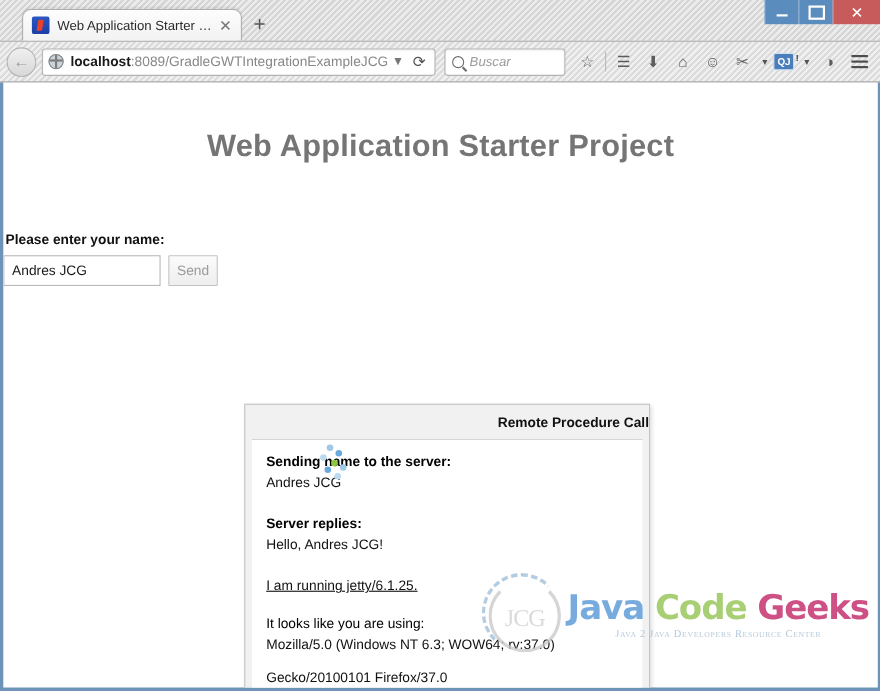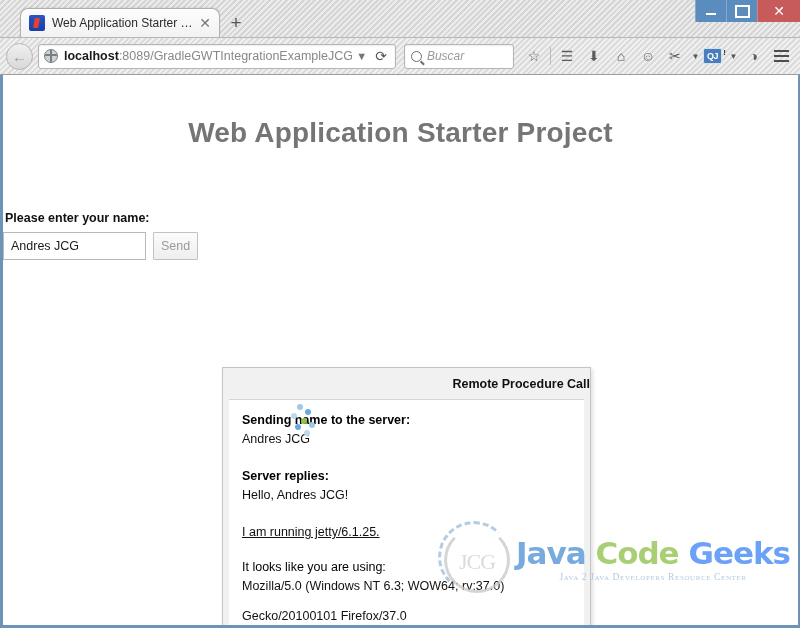--- a/index.html
+++ b/index.html
@@ -462,21 +462,21 @@
   .jcg-title {
     font-size: 31px;
     font-weight: bold;
     font-family: "DejaVu Sans", sans-serif;
     letter-spacing: -1px;
     line-height: 1;
     white-space: nowrap;
   }
   .jcg-title .w1 { color: #4a8fd4; }
   .jcg-title .w2 { color: #8cbf46; }
-  .jcg-title .w3 { color: #3b82f6; }
+  .jcg-title .w3 { color: #be185d; }
   .jcg-sub {
     font-size: 9.5px;
     color: #9bb7cf;
     letter-spacing: 0.6px;
     margin-top: 3px;
     text-align: center;
     font-variant: small-caps;
     font-family: "Liberation Serif", serif;
   }
 

